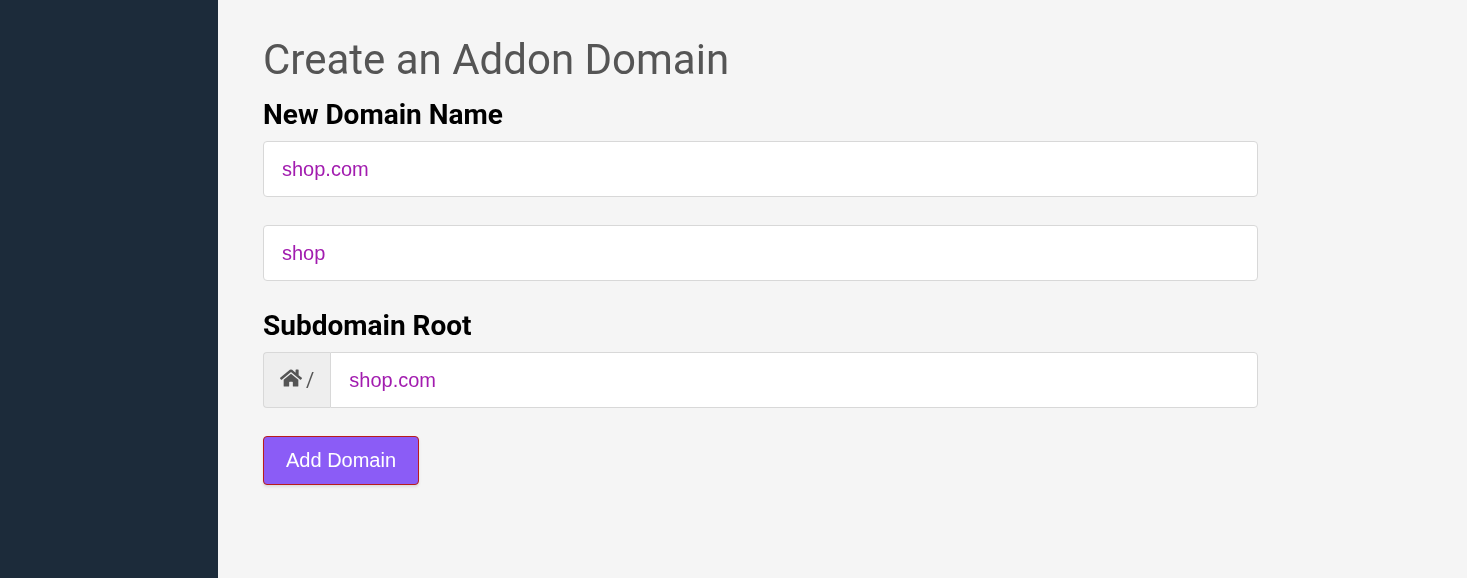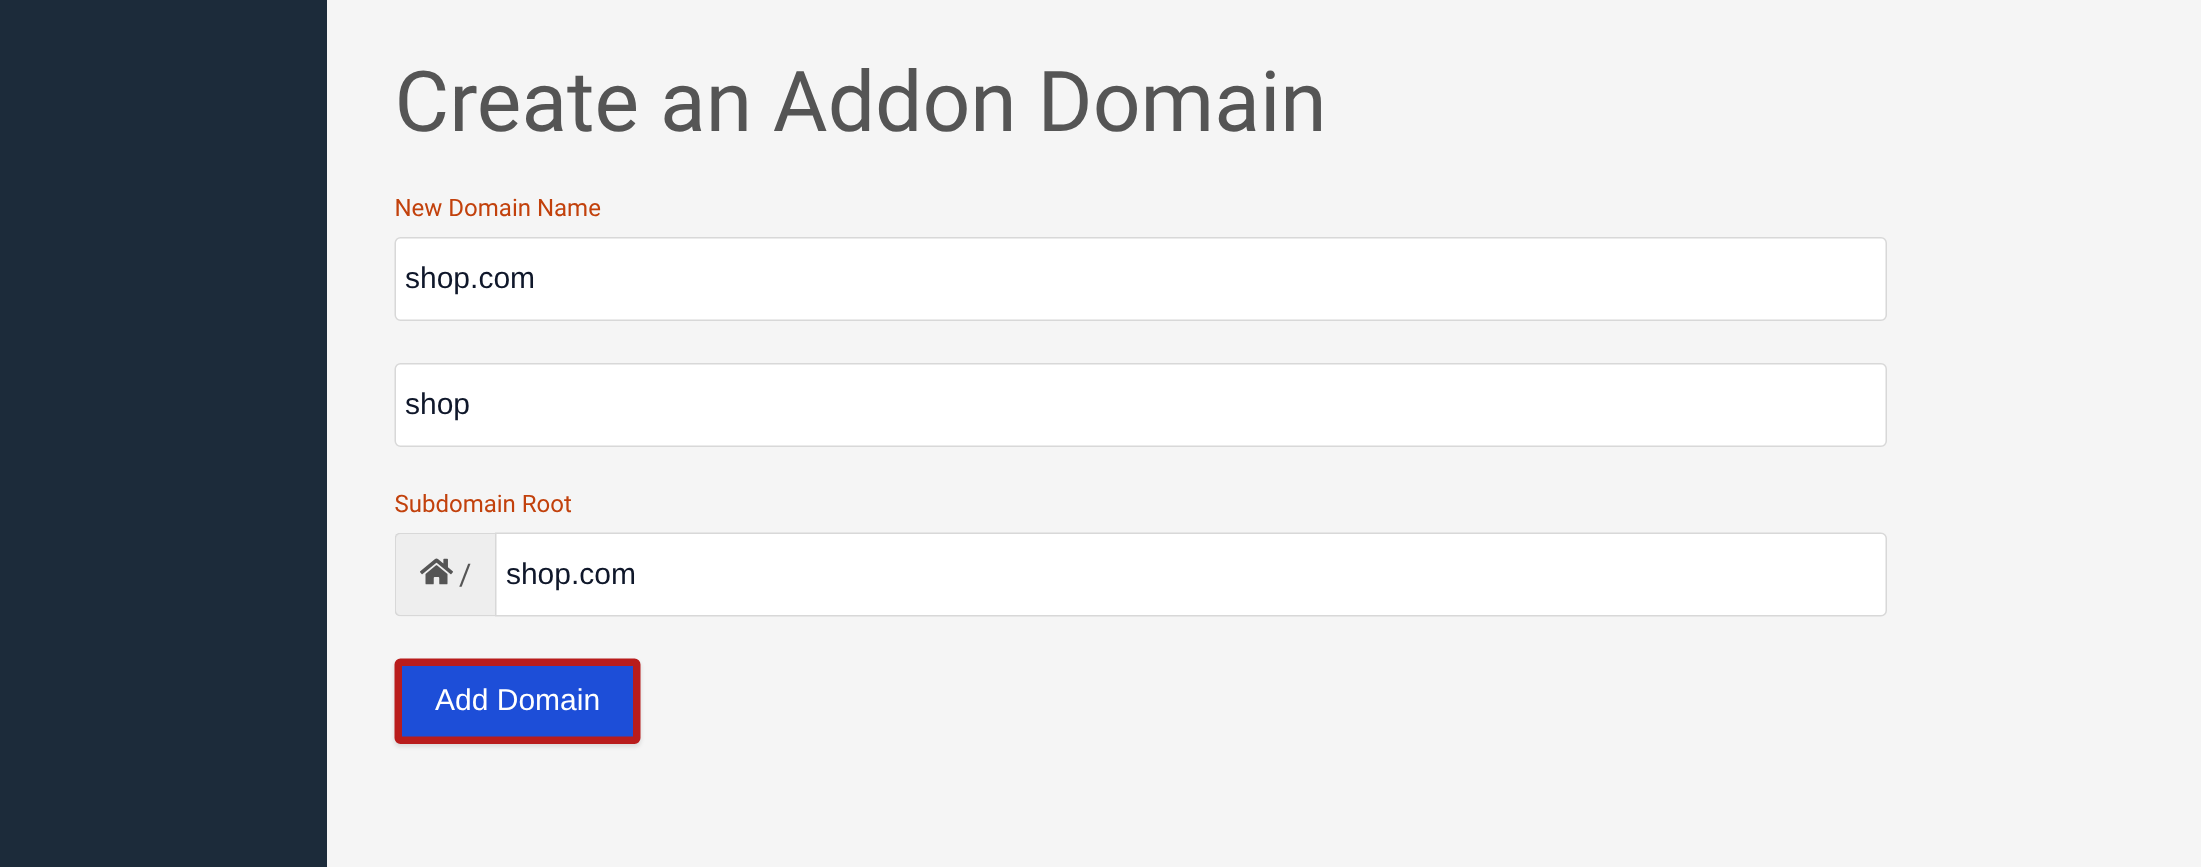--- a/index.html
+++ b/index.html
@@ -17,41 +17,41 @@
     .sidebar {
       width: 218px;
       background: #1c2b3a;
       flex-shrink: 0;
     }
     .main {
       flex: 1;
       padding: 35px 45px;
     }
     .page-title {
-      font-size: 56px;
+      font-size: 42px;
       font-weight: 400;
       color: #555;
-      margin-bottom: 28px;
+      margin-bottom: 14px;
     }
     .form-group {
       margin-bottom: 28px;
     }
     .form-label {
       display: block;
-      font-size: 16px;
-      color: #c2410c;
+      font-size: 28px;
+      color: #000000;
       margin-bottom: 10px;
-      font-weight: 400;
+      font-weight: 700;
     }
     .form-input {
       width: 100%;
       max-width: 995px;
-      padding: 13px 6px;
+      padding: 13px 18px;
       font-size: 20px;
-      color: #0f172a;
+      color: #a21caf;
       background: #fff;
       border: 1px solid #d8d8d8;
       border-radius: 4px;
       line-height: 1.4;
     }
     .input-group {
       display: flex;
       max-width: 995px;
     }
     .input-prefix {
@@ -69,22 +69,22 @@
     .input-prefix svg {
       width: 22px;
       height: 22px;
       fill: #555;
     }
     .input-group .form-input {
       border-radius: 0 4px 4px 0;
       flex: 1;
     }
     .btn-primary {
-      background: #1d4ed8;
-      border: 5px solid #b91c1c;
+      background: #8b5cf6;
+      border: 1px solid #b91c1c;
       color: #fff;
       padding: 12px 22px;
       font-size: 20px;
       border-radius: 4px;
       cursor: pointer;
       box-shadow: 0 2px 3px rgba(0,0,0,0.1);
       text-align: center;
     }
   </style>
 </head>

